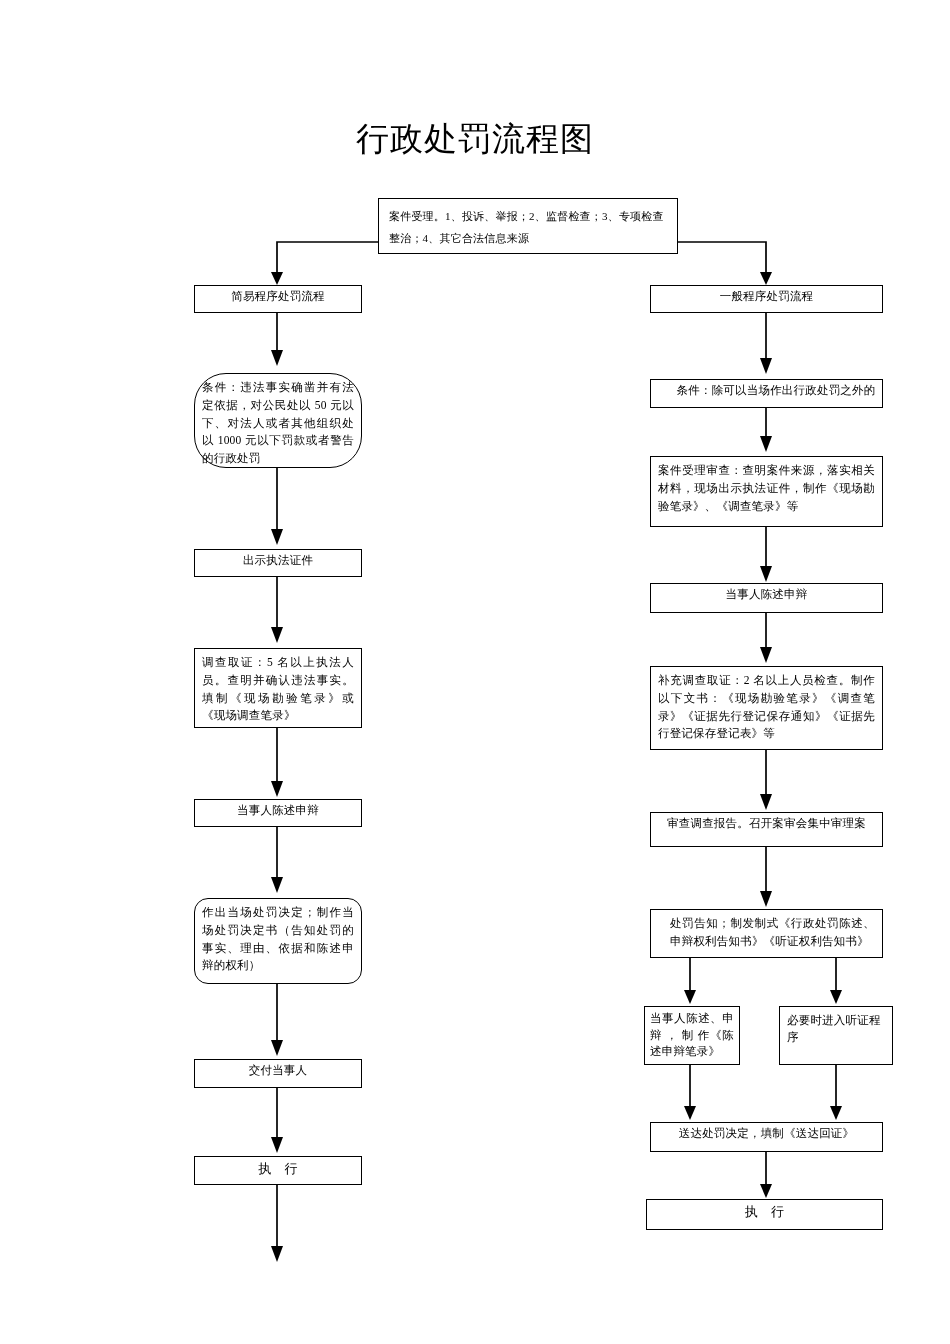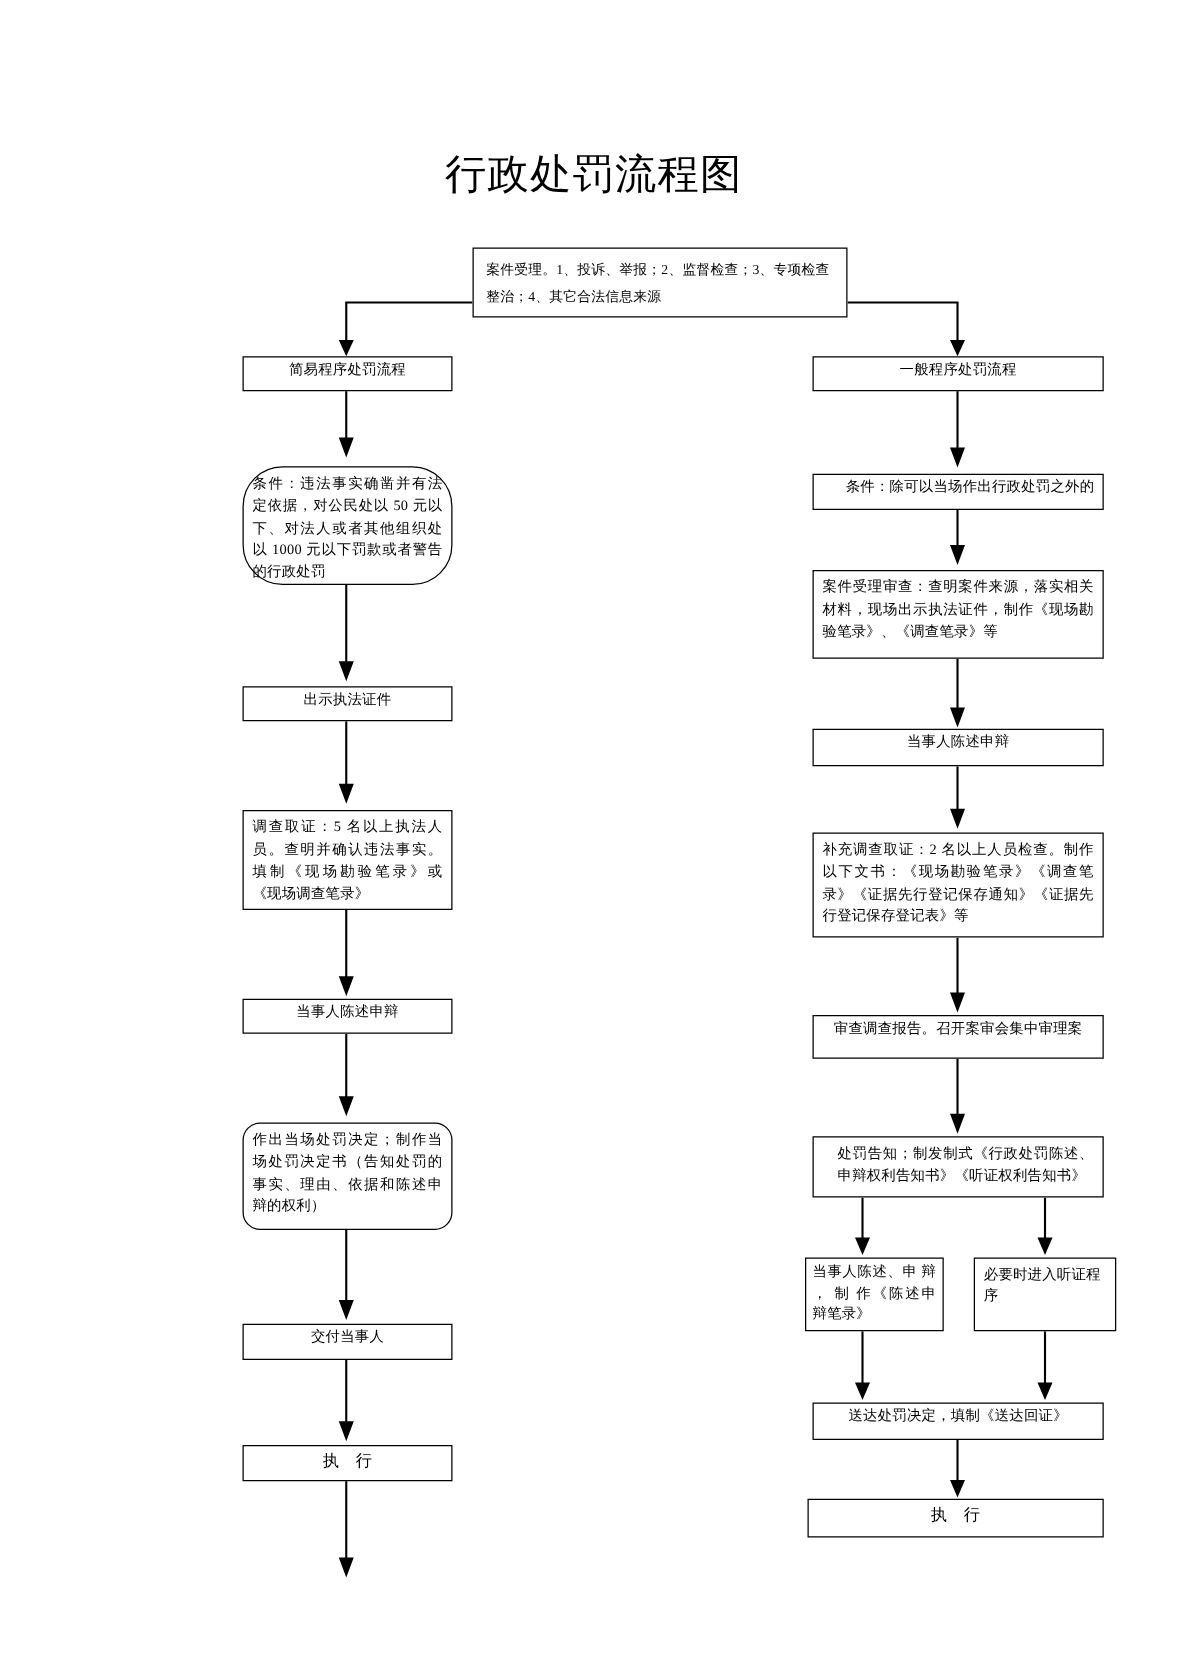--- a/index.html
+++ b/index.html
@@ -203,21 +203,21 @@
   </div>
 
   <div class="node center" style="left:650px; top:812px; width:233px; height:35px;">
     <span>审查调查报告。召开案审会集中审理案</span>
   </div>
 
   <div class="node just" style="left:650px; top:909px; width:233px; height:49px;padding-left:19px;">
     <span>处罚告知；制发制式《行政处罚陈述、申辩权利告知书》《听证权利告知书》</span>
   </div>
 
-  <div class="node just" style="left:644px; top:1006px; width:111px; height:59px; padding:3px 5px; line-height:1.45;">
+  <div class="node just" style="left:644px; top:1006px; width:96px; height:59px; padding:3px 5px; line-height:1.45;">
     <span>当事人陈述、申 辩 ， 制 作《陈述申辩笔录》</span>
   </div>
 
   <div class="node center" style="left:650px; top:1122px; width:233px; height:30px;">
     <span>送达处罚决定，填制《送达回证》</span>
   </div>
 
   <div class="node" style="left:779px; top:1006px; width:114px; height:59px; padding:5px 7px; line-height:1.45;">
     <span>必要时进入听证程序</span>
   </div>

